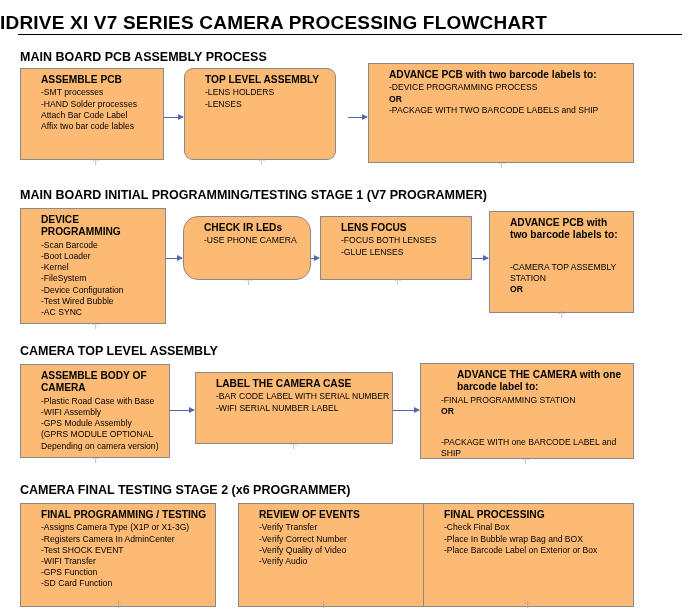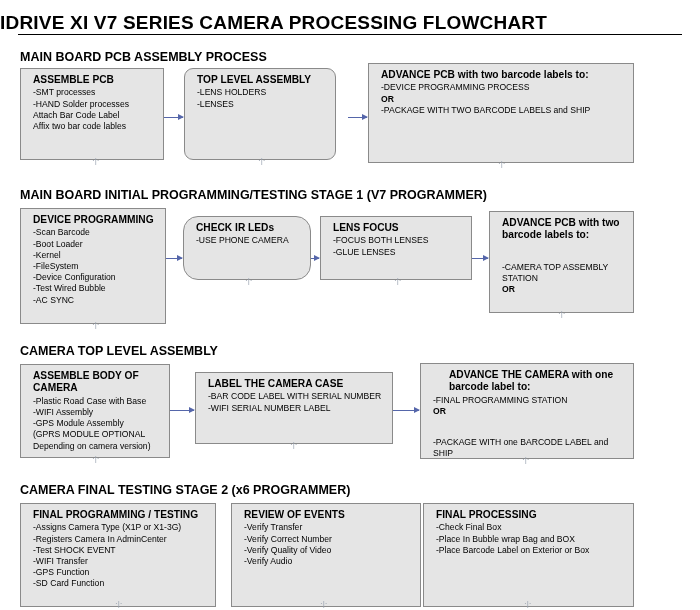--- a/index.html
+++ b/index.html
@@ -40,22 +40,22 @@
   }
   .section-head {
     position: absolute;
     font-size: 12.5px;
     font-weight: bold;
   }
   .box {
     position: absolute;
     box-sizing: border-box;
     border: 1px solid #8a8a8a;
-    background: #e5e5e5;
-    padding: 5px 6px 4px 12px;
+    background: #fdba74;
+    padding: 5px 6px 4px 20px;
     font-size: 8.6px;
     line-height: 11.2px;
     overflow: hidden;
   }
   .box .hd {
     font-weight: bold;
     font-size: 10.2px;
     line-height: 12.4px;
     display: block;
     margin-bottom: 1px;
@@ -201,21 +201,21 @@
   <div class="box" style="left:20px; top:503px; width:196px; height:104px;">
     <span class="hd">FINAL PROGRAMMING / TESTING</span>
     <span class="ln">-Assigns Camera Type (X1P or X1-3G)</span>
     <span class="ln">-Registers Camera In AdminCenter</span>
     <span class="ln">-Test SHOCK EVENT</span>
     <span class="ln">-WIFI Transfer</span>
     <span class="ln">-GPS Function</span>
     <span class="ln">-SD Card Function</span>
   </div>
 
-  <div class="box" style="left:231px; top:503px; width:190px; height:104px;">
+  <div class="box" style="left:238px; top:503px; width:190px; height:104px;">
     <span class="hd">REVIEW OF EVENTS</span>
     <span class="ln">-Verify Transfer</span>
     <span class="ln">-Verify Correct Number</span>
     <span class="ln">-Verify Quality of Video</span>
     <span class="ln">-Verify Audio</span>
   </div>
 
   <div class="box" style="left:423px; top:503px; width:211px; height:104px;">
     <span class="hd">FINAL PROCESSING</span>
     <span class="ln">-Check Final Box</span>

